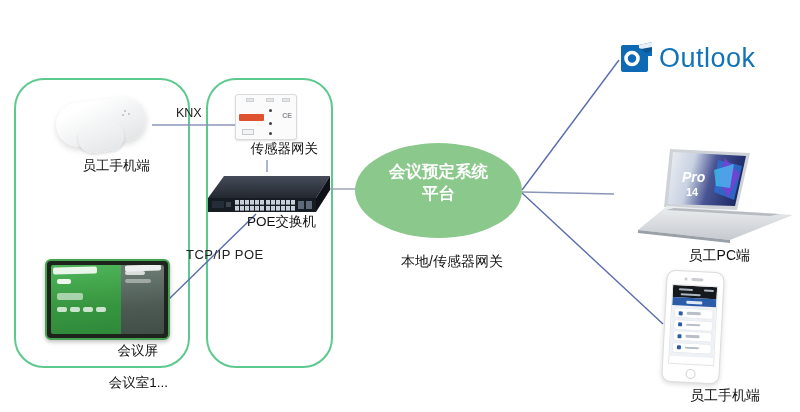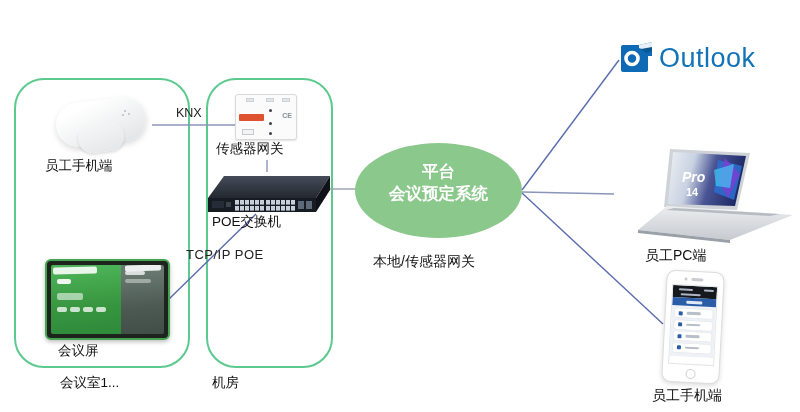--- a/index.html
+++ b/index.html
@@ -15,21 +15,21 @@
   html,body{background:#fff}
   body{font-family:"Liberation Sans","DejaVu Sans",sans-serif;color:var(--ink)}
   .stage{position:relative;width:800px;height:412px;background:#fff;overflow:hidden}
 
   .title{position:absolute;left:66px;top:8px;font-size:28px;font-weight:bold;letter-spacing:4px;color:#151515}
 
   .room{position:absolute;border:2px solid var(--room-border);border-radius:30px;background:transparent}
   .room1{left:14px;top:78px;width:176px;height:290px}
   .room2{left:206px;top:78px;width:127px;height:290px}
 
-  .lbl{position:absolute;font-size:13.5px;color:#111;text-align:left;line-height:1.2}
+  .lbl{position:absolute;font-size:13.5px;color:#111;text-align:right;line-height:1.2}
   .sensor-label{left:45px;top:158px;width:105px}
   .gateway-label{left:216px;top:141px;width:102px}
   .switch-label{left:212px;top:214px;width:104px}
   .screen-label{left:58px;top:343px;width:100px}
   .room1-label{left:60px;top:375px;width:108px}
   .room2-label{left:212px;top:375px;width:96px}
   .platform-sublabel{left:373px;top:253px;width:130px;font-size:14px}
   .pc-label{left:645px;top:247px;width:105px;font-size:14px}
   .phone-label{left:652px;top:387px;width:108px;font-size:14px}
   .edge-label{position:absolute;font-size:12.5px;color:#222}
@@ -206,28 +206,27 @@
       <div class="right">
         <div class="glare g2"></div>
         <div class="bar rb1"></div>
         <div class="bar rb2"></div>
       </div>
     </div>
   </div>
   <div class="lbl screen-label">会议屏</div>
 
   <div class="lbl room1-label">会议室1...</div>
-  <div class="lbl room2-label">机房</div>
 
   <svg style="position:absolute;left:355px;top:143px" width="167" height="95">
     <ellipse cx="83.5" cy="47.5" rx="83.5" ry="47.5" fill="#8bc88b"></ellipse>
   </svg>
   <div style="position:absolute;left:355px;top:160px;width:167px;text-align:center;color:#fff;font-size:16.5px;font-weight:600;line-height:1.35">
+    <div>会议预定系统</div>
     <div>平台</div>
-    <div>会议预定系统</div>
   </div>
   <div class="lbl platform-sublabel">本地/传感器网关</div>
 
   <div class="outlook">
     <svg width="31" height="33" viewBox="0 0 31 33">
       <rect x="0" y="3" width="27" height="27" rx="2" fill="#0f6ab5"></rect>
       <polygon points="18,3 31,0 31,14 27,14 27,3" fill="#0f6ab5"></polygon>
       <polygon points="18,3 31,0 31,6 24,8 18,6" fill="#ffffff" opacity="0.9"></polygon>
       <polygon points="20,7 31,5 31,9 25,11" fill="#0b5591"></polygon>
       <circle cx="11" cy="16.5" r="6" fill="none" stroke="#ffffff" stroke-width="3.6"></circle>

